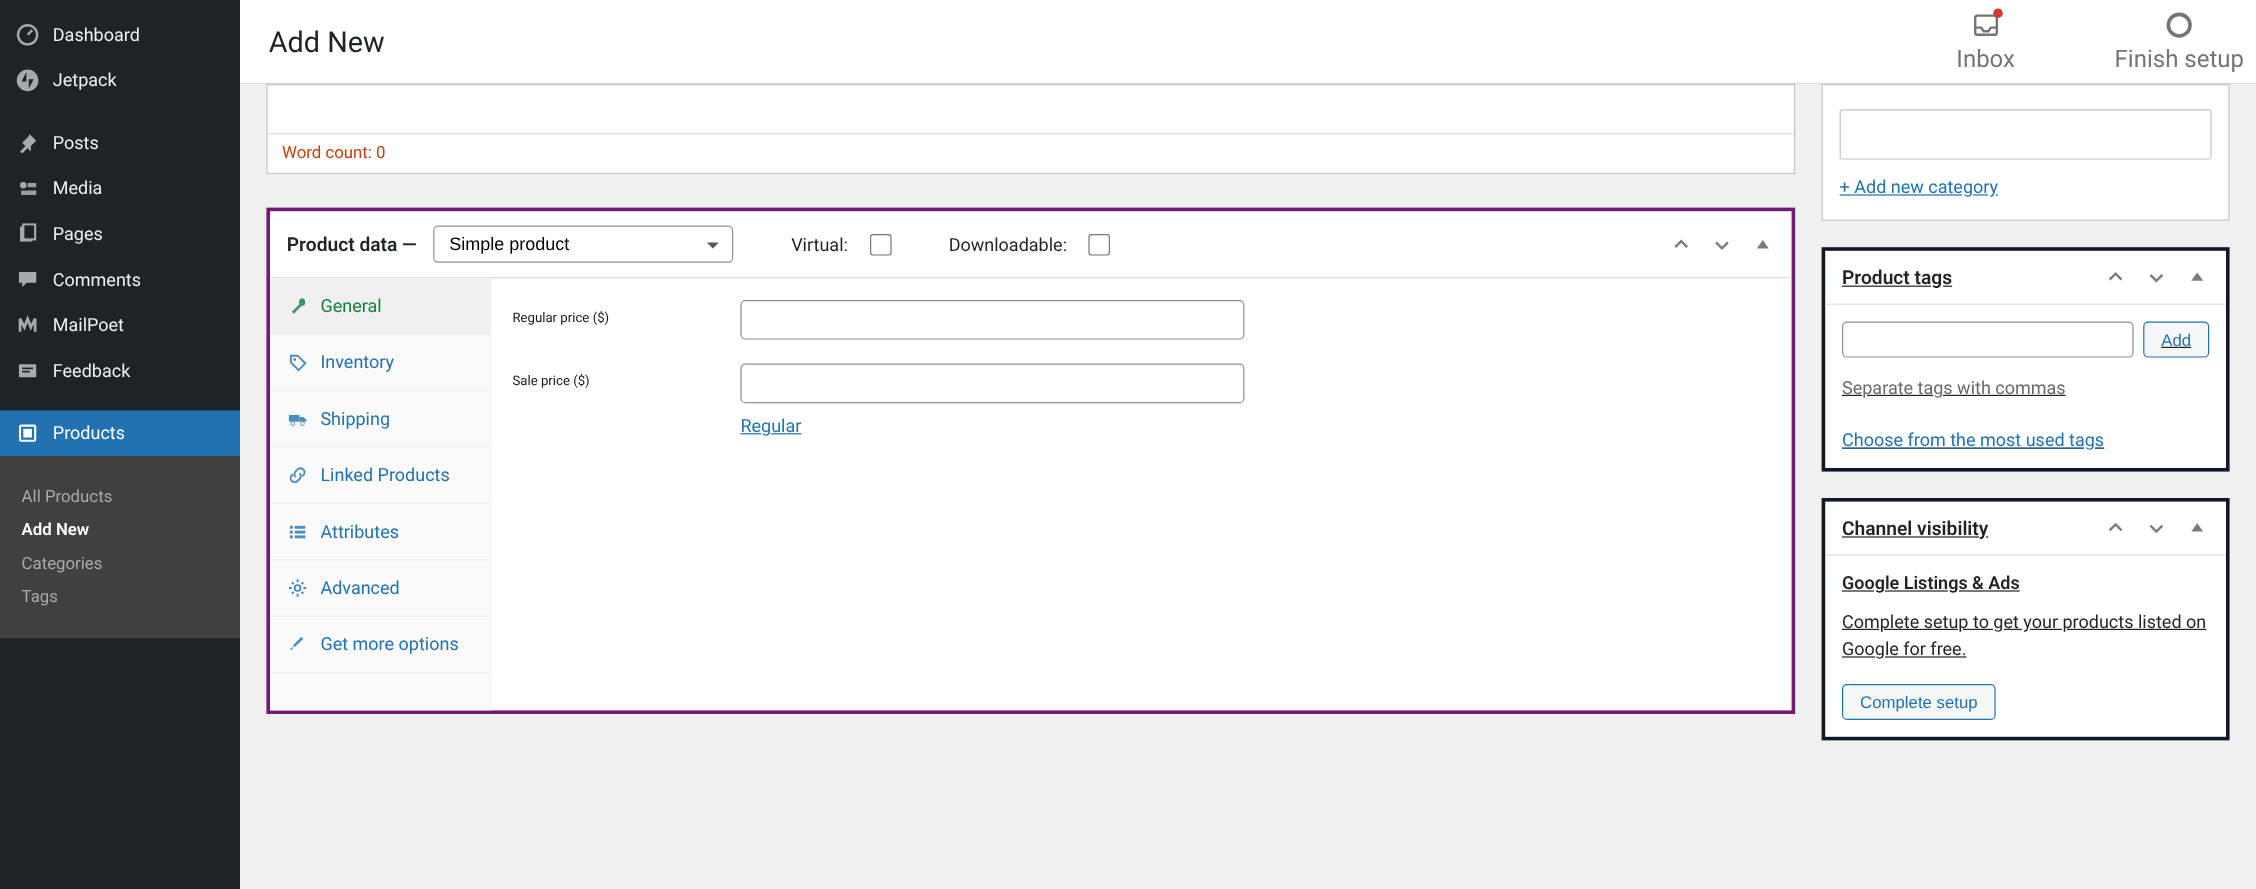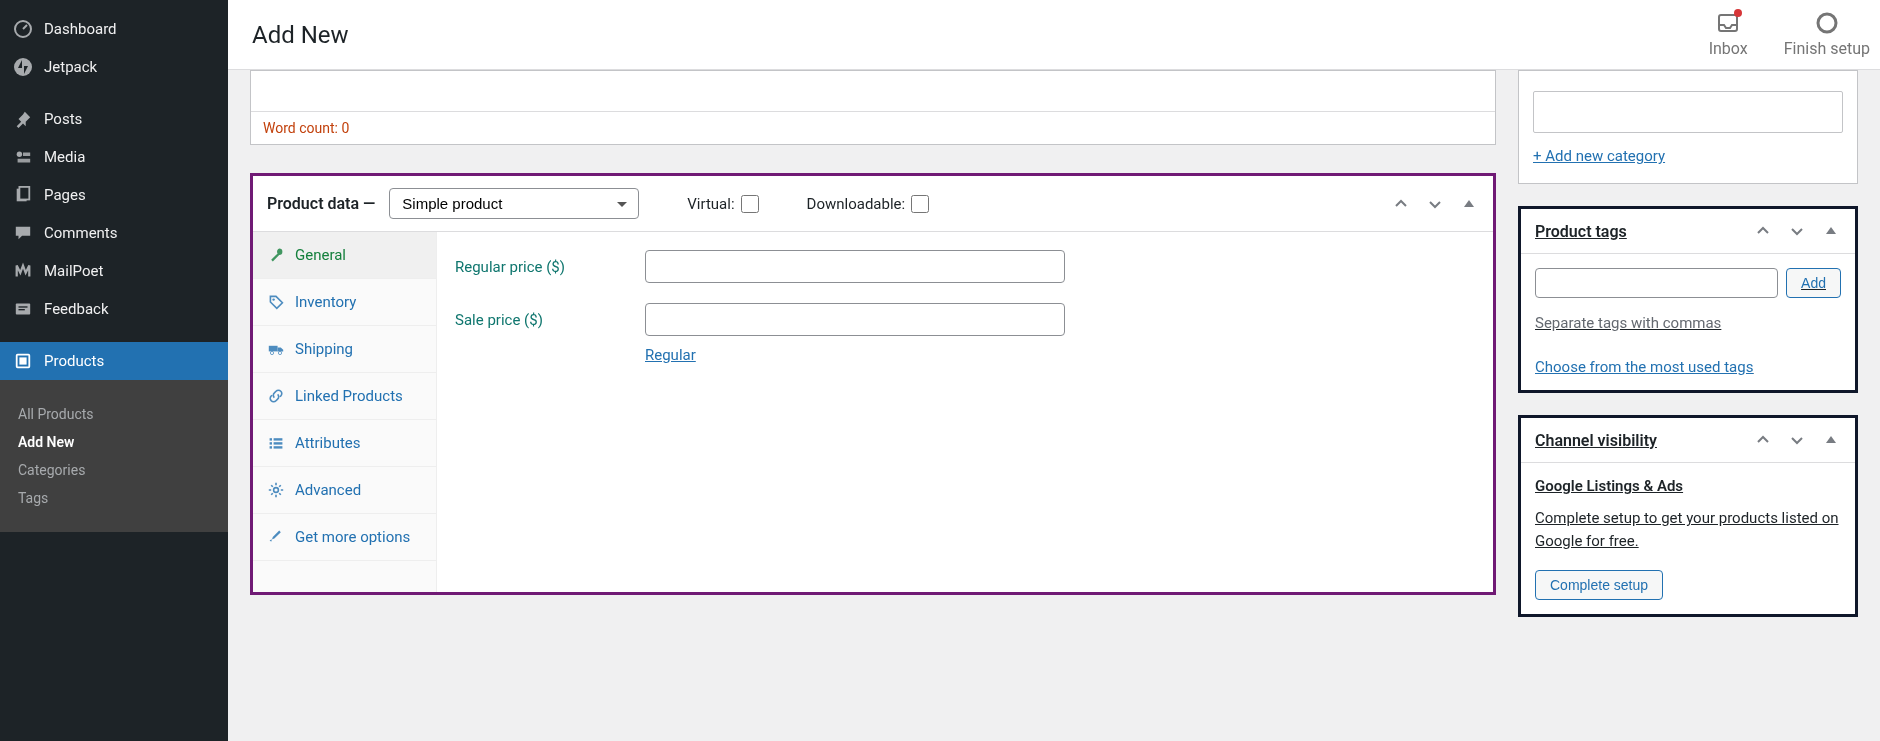--- a/index.html
+++ b/index.html
@@ -1,65 +1,65 @@
 <!DOCTYPE html>
 <html><head>
 <meta charset="utf-8">
 <style>
 * { box-sizing: border-box; margin: 0; padding: 0; }
 body { font-family: -apple-system, BlinkMacSystemFont, "Segoe UI", Roboto, sans-serif; font-size: 14px; color: #1d2327; background: #f0f0f1; overflow: hidden; }
 .app { display: flex; width: 1880px; height: 741px; }
 
 
-.sidebar { width: 228px; background: #1d2327; color: #f0f0f1; flex-shrink: 0; padding-top: 10px; }
+.sidebar { width: 200px; background: #1d2327; color: #f0f0f1; flex-shrink: 0; padding-top: 10px; }
 .side-item { display: flex; align-items: center; padding: 8px 12px; cursor: pointer; color: #f0f0f1; font-size: 15px; }
 .side-item .icon { width: 22px; height: 22px; margin-right: 10px; display: flex; align-items: center; justify-content: center; color: #a7aaad; }
 .side-item.current { background: #2271b1; color: #fff; position: relative; }
 .side-item.current .icon { color: #fff; }
 .side-item.current::after { content: ""; position: absolute; right: -8px; top: 50%; transform: translateY(-50%); border: 8px solid transparent; border-right-color: #f0f0f1; }
 .side-sub { background: #404040; padding: 20px 0; }
 .side-sub a { display: block; padding: 6px 14px 6px 18px; color: #a7aaad; text-decoration: none; font-size: 14px; }
 .side-sub a.active { color: #fff; font-weight: 600; }
 
 
 .main { flex: 1; display: flex; flex-direction: column; min-width: 0; }
 .topbar { background: #fff; border-bottom: 1px solid #dcdcde; display: flex; align-items: center; padding: 0 0 0 24px; height: 70px; }
 .page-title { font-size: 24px; font-weight: 400; color: #1d2327; flex: 1; }
 .top-actions { display: flex; gap: 36px; padding-right: 10px; }
-.top-action { display: flex; flex-direction: column; align-items: center; color: #757575; font-size: 16px; cursor: pointer; }
+.top-action { display: flex; flex-direction: column; align-items: center; color: #757575; font-size: 20px; cursor: pointer; margin-left: 47px; }
 .top-action .ticon { width: 24px; height: 24px; margin-bottom: 4px; position: relative; }
 .ticon .dot { position: absolute; top: -2px; right: -2px; width: 8px; height: 8px; background: #d63638; border-radius: 50%; }
 
 .content { flex: 1; display: flex; padding: 0 22px 22px 22px; gap: 22px; overflow: hidden; }
 .col-left { flex: 1; min-width: 0; }
 .col-right { width: 340px; flex-shrink: 0; }
 
 .editor-box { background: #fff; border: 1px solid #c3c4c7; margin-bottom: 0; }
 .editor-body { height: 40px; }
 .editor-footer { border-top: 1px solid #dcdcde; padding: 8px 12px; color: #c2410c; font-size: 14px; }
 
 .product-data { border: 3px solid #701a75; margin-top: 28px; background: #fff; }
 .pd-header { display: flex; align-items: center; padding: 12px 14px; border-bottom: 1px solid #dcdcde; gap: 14px; }
 .pd-title { font-size: 16px; font-weight: 600; }
 .pd-select { border: 1px solid #8c8f94; border-radius: 4px; padding: 6px 36px 6px 12px; background: #fff; font-size: 15px; appearance: none; position: relative; min-width: 250px; }
 .pd-select-wrap { position: relative; }
 .pd-select-wrap::after { content: ""; position: absolute; right: 12px; top: 50%; transform: translateY(-50%); border: 5px solid transparent; border-top-color: #555; margin-top: 3px; }
-.pd-check { display: flex; align-items: center; gap: 6px; font-size: 15px; color: #1d2327; }
+.pd-check { display: flex; align-items: center; gap: 18px; font-size: 15px; color: #1d2327; }
 .pd-check input { width: 18px; height: 18px; }
 .pd-header-right { margin-left: auto; display: flex; gap: 14px; color: #787c82; }
 .caret-btn { cursor: pointer; width: 20px; height: 20px; display: flex; align-items: center; justify-content: center; }
 
 .pd-body { display: flex; min-height: 360px; }
 .pd-tabs { width: 184px; border-right: 1px solid #eee; background: #fafafa; }
 .pd-tab { display: flex; align-items: center; gap: 10px; padding: 14px 14px; font-size: 15px; color: #2271b1; cursor: pointer; border-bottom: 1px solid #eee; }
 .pd-tab.active { background: #f0f0f0; color: #15803d; }
 .pd-tab .ticon2 { width: 18px; height: 18px; display: flex; align-items: center; justify-content: center; color: inherit; opacity: .8; }
 .pd-panel { flex: 1; padding: 18px 18px; }
 .form-row { display: flex; align-items: flex-start; margin-bottom: 20px; }
-.form-row label { width: 190px; color: #0f766e; font-size: 15px; padding-top: 8px; }
+.form-row label { width: 190px; color: #0f172a; font-size: 11px; padding-top: 8px; }
 .form-row .field { flex: 0 0 420px; }
 .form-row input[type=text] { width: 100%; border: 1px solid #8c8f94; border-radius: 4px; padding: 7px 10px; font-size: 15px; }
 .schedule-link { display: inline-block; color: #2271b1; text-decoration: underline; font-size: 15px; margin-top: 10px; cursor: pointer; }
 
 
 .postbox { background: #fff; border: 3px solid #0f172a; margin-bottom: 22px; text-decoration: underline; }
 .postbox-header { display: flex; align-items: center; padding: 12px 14px; border-bottom: 1px solid #dcdcde; }
 .postbox-header h2 { font-size: 16px; font-weight: 600; flex: 1; }
 .postbox-header .handles { display: flex; gap: 14px; color: #787c82; }
 .postbox-body { padding: 14px; font-size: 15px; color: #1d2327; }

